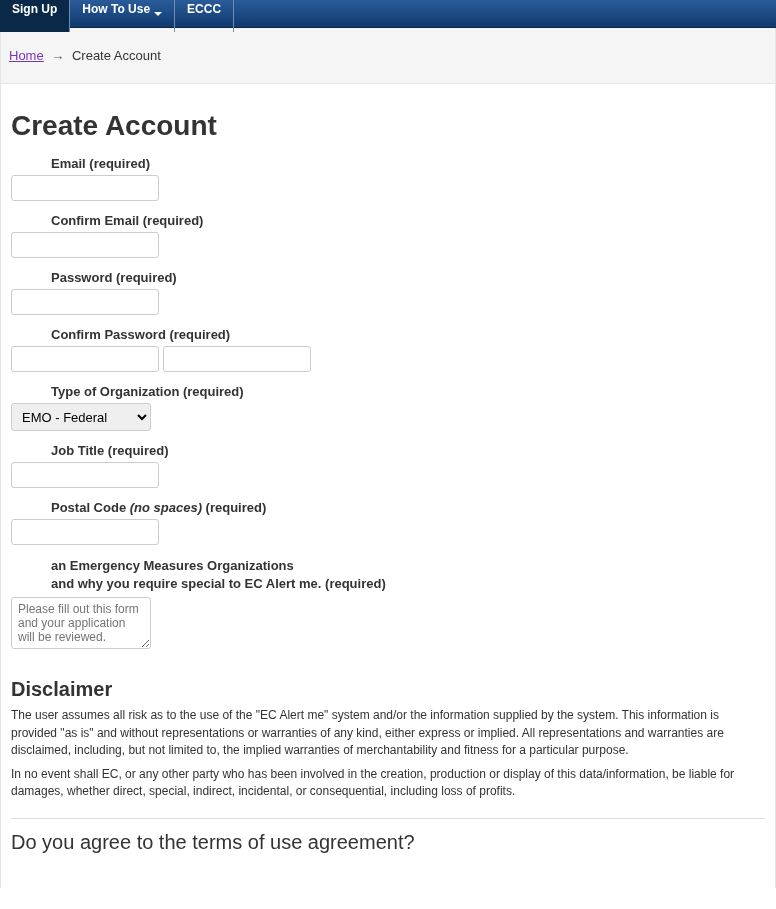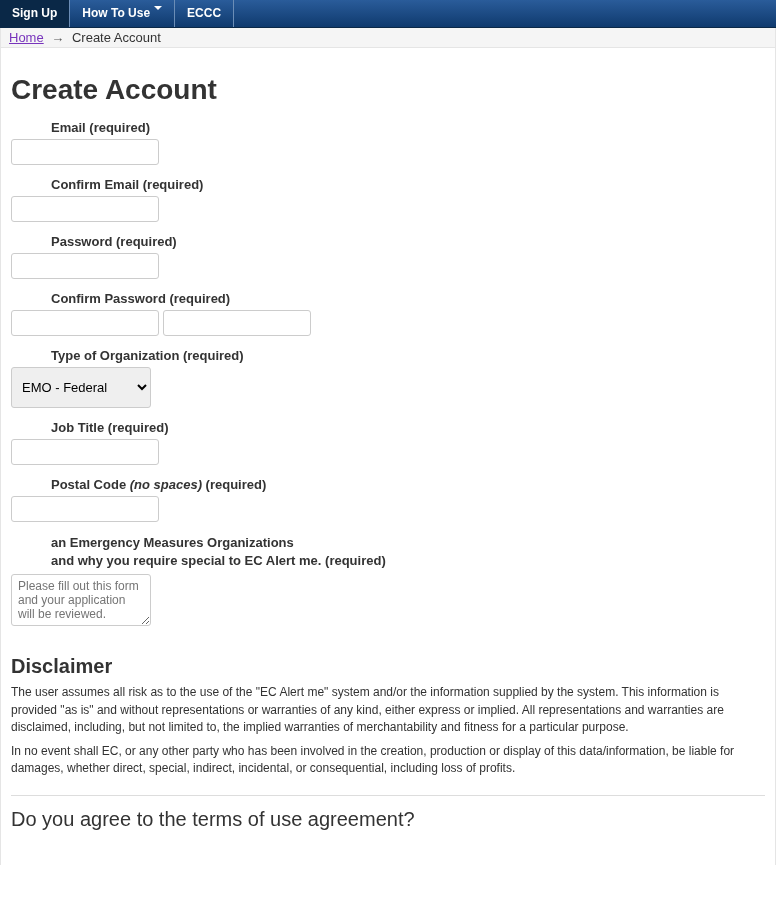--- a/index.html
+++ b/index.html
@@ -15,44 +15,44 @@
     background: #0f3a6e;
     background: linear-gradient(#2a5c9a, #0f3a6e);
     display: flex;
     height: 28px;
     border-bottom: 1px solid #0a2847;
   }
   .navbar .nav-item {
     color: #fff;
     font-size: 12px;
     font-weight: bold;
-    padding: 6px 12px;
+    padding: 16px 12px;
     border-right: 1px solid #6b8db6;
     cursor: pointer;
     display: flex;
-    align-items: flex-start;
+    align-items: flex-end;
     gap: 4px;
   }
   .navbar .nav-item.active {
     background: #0a2847;
   }
   .caret {
     display: inline-block;
     width: 0; height: 0;
     border-left: 4px solid transparent;
     border-right: 4px solid transparent;
     border-top: 4px solid #fff;
     vertical-align: middle;
   }
   .breadcrumb-bar {
     background: #f5f5f5;
     border-bottom: 1px solid #e5e5e5;
     border-left: 1px solid #e5e5e5;
     border-right: 1px solid #e5e5e5;
-    padding: 2px 8px;
+    padding: 20px 8px;
     font-size: 13px;
   }
   .breadcrumb-bar a {
     color: #7834bc;
     text-decoration: underline;
   }
   .breadcrumb-sep {
     margin: 0 4px;
     color: #555;
   }
@@ -83,21 +83,21 @@
     font-weight: bold;
   }
   input.text-input, select.select-input {
     width: 148px;
     padding: 4px 6px;
     font-size: 13px;
     border: 1px solid #ccc;
     border-radius: 3px;
     height: 26px;
   }
-  select.select-input { width: 140px; height: 41px; }
+  select.select-input { width: 140px; height: 28px; }
   textarea.text-area {
     width: 140px;
     height: 52px;
     padding: 4px 6px;
     font-size: 12px;
     border: 1px solid #ccc;
     border-radius: 3px;
     color: #999;
     font-family: inherit;
     resize: both;

